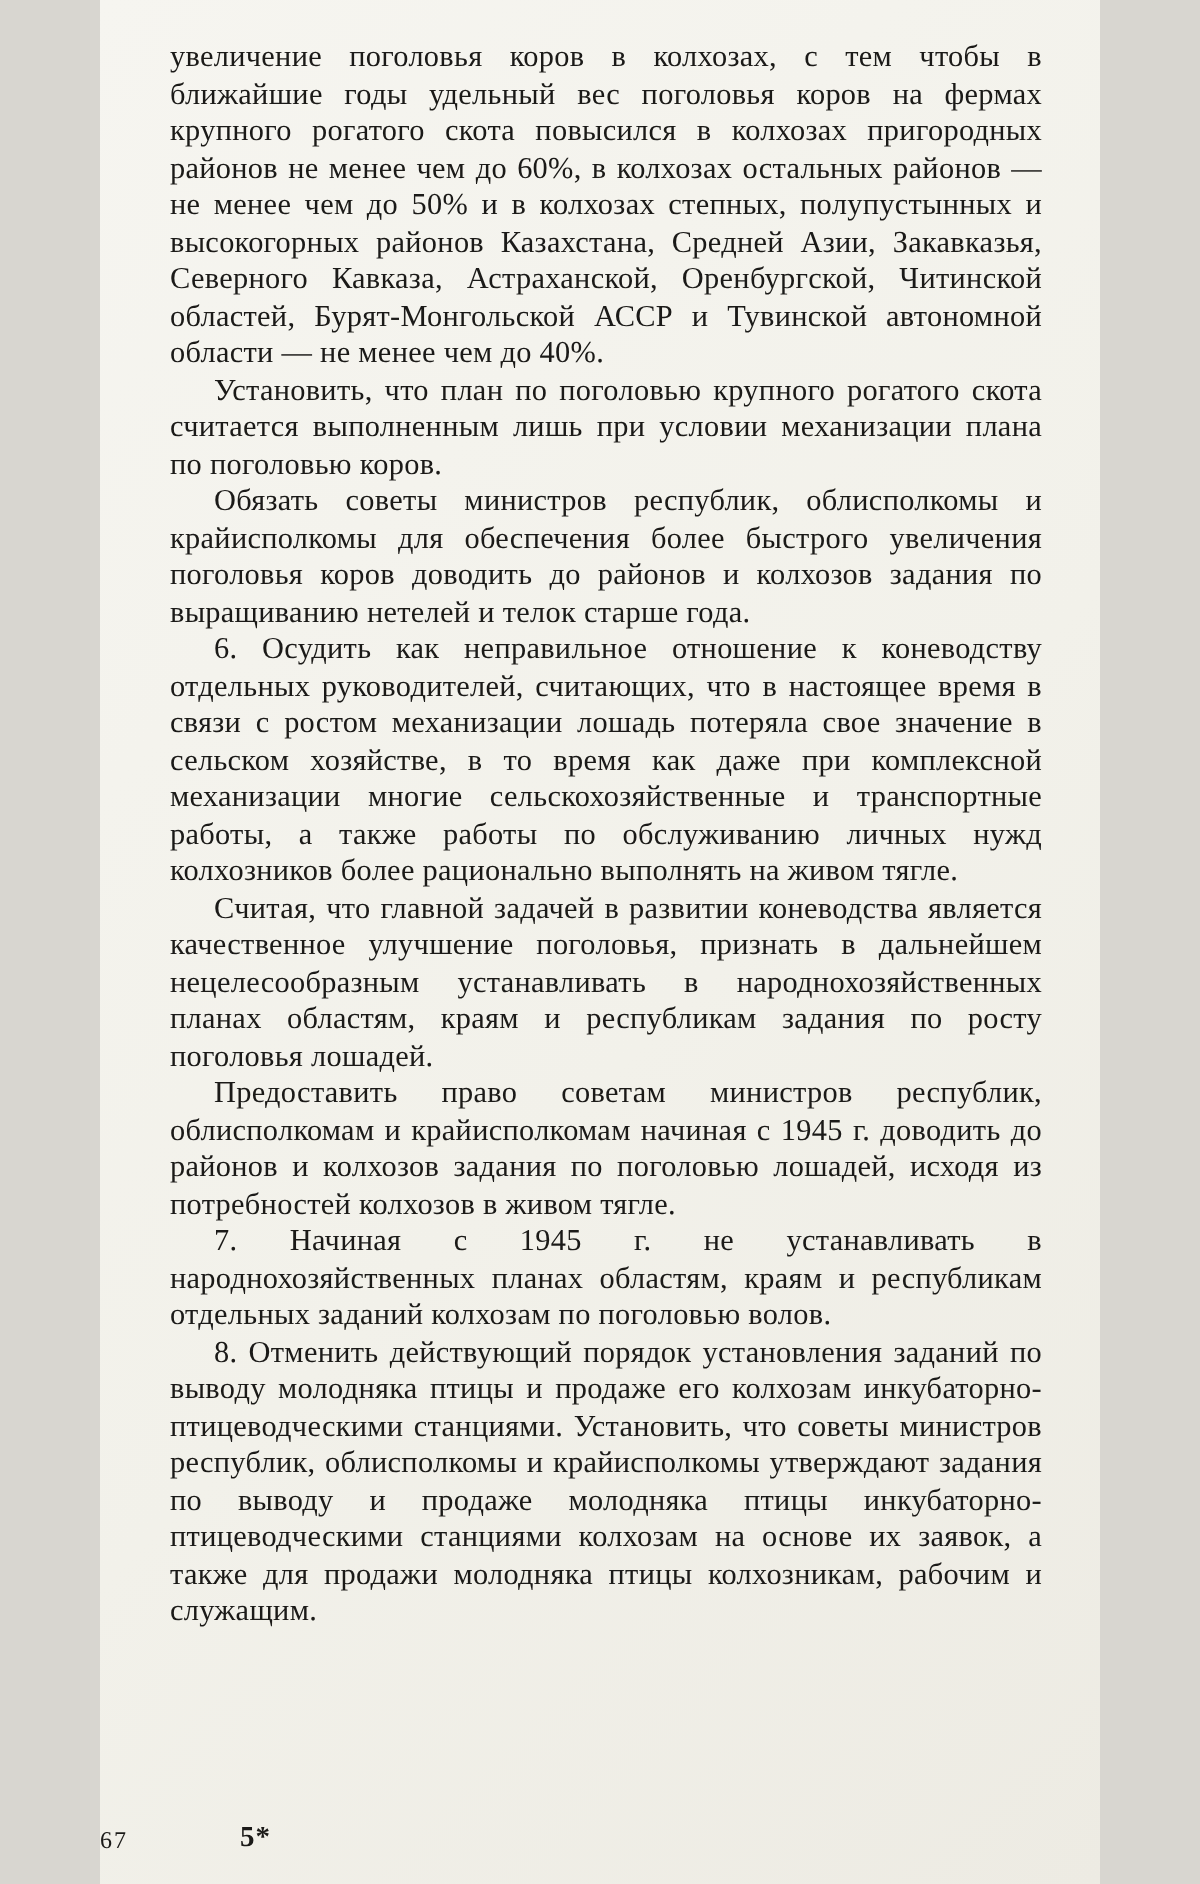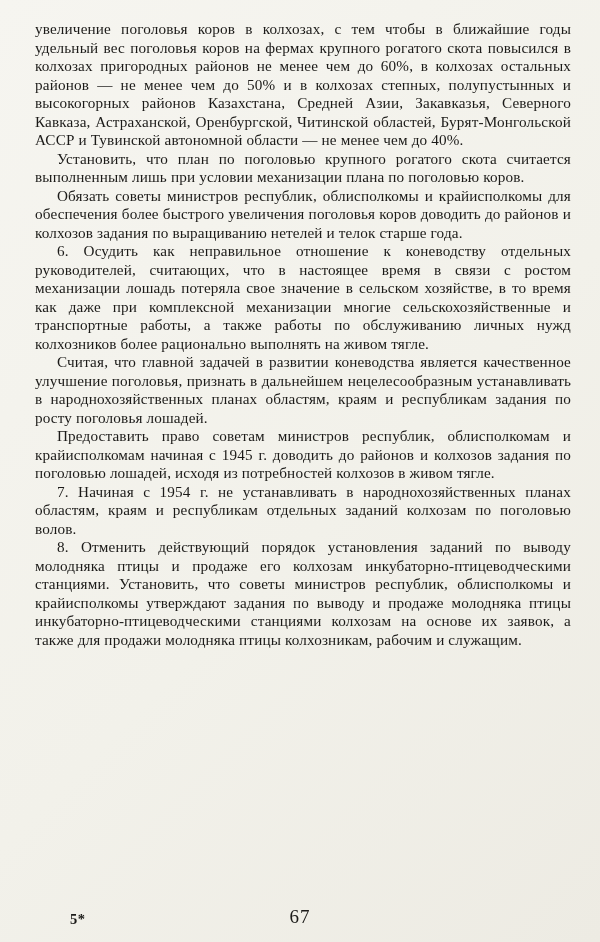--- a/index.html
+++ b/index.html
@@ -2,21 +2,21 @@
 <html lang="ru"><head>
 <meta charset="utf-8">
 <style>
   html, body {
     margin: 0;
     padding: 0;
     background: #d8d6d0;
   }
   .scan-page {
     position: relative;
-    width: 600px;
+    width: 500px;
     height: 942px;
     margin: 0 auto;
     background: linear-gradient(135deg, #f6f5f0 0%, #f2f1ea 55%, #edebe3 100%);
     color: #1b1a18;
     font-family: "Liberation Serif", "DejaVu Serif", serif;
     overflow: hidden;
     box-sizing: border-box;
   }
   .text-block {
     position: absolute;
@@ -41,36 +41,35 @@
     bottom: 14px;
     font-size: 14.5px;
     font-weight: bold;
     letter-spacing: 0.5px;
   }
   .footer-pagenum {
     position: absolute;
     left: 0;
     right: 0;
     bottom: 14px;
-    text-align: center;
-    font-size: 19px;
+    font-size: 12px;
     letter-spacing: 1px;
     font-family: Liberation Serif, serif;
   }
 </style>
 </head>
 <body>
 
 <div class="scan-page">
   <div class="text-block">
     <p>увеличение поголовья коров в колхозах, с тем чтобы в ближайшие годы удельный вес поголовья коров на фермах крупного рогатого скота повысился в колхозах пригородных районов не менее чем до 60%, в колхозах остальных районов — не менее чем до 50% и в колхозах степных, полупустынных и высокогорных районов Казахстана, Средней Азии, Закавказья, Северного Кавказа, Астраханской, Оренбургской, Читинской областей, Бурят-Монгольской АССР и Тувинской автономной области — не менее чем до 40%.</p>
     <p class="indent">Установить, что план по поголовью крупного рогатого скота считается выполненным лишь при условии механизации плана по поголовью коров.</p>
     <p class="indent">Обязать советы министров республик, облисполкомы и крайисполкомы для обеспечения более быстрого увеличения поголовья коров доводить до районов и колхозов задания по выращиванию нетелей и телок старше года.</p>
     <p class="indent">6. Осудить как неправильное отношение к коневодству отдельных руководителей, считающих, что в настоящее время в связи с ростом механизации лошадь потеряла свое значение в сельском хозяйстве, в то время как даже при комплексной механизации многие сельскохозяйственные и транспортные работы, а также работы по обслуживанию личных нужд колхозников более рационально выполнять на живом тягле.</p>
     <p class="indent">Считая, что главной задачей в развитии коневодства является качественное улучшение поголовья, признать в дальнейшем нецелесообразным устанавливать в народнохозяйственных планах областям, краям и республикам задания по росту поголовья лошадей.</p>
     <p class="indent">Предоставить право советам министров республик, облисполкомам и крайисполкомам начиная с 1945 г. доводить до районов и колхозов задания по поголовью лошадей, исходя из потребностей колхозов в живом тягле.</p>
-    <p class="indent">7. Начиная с 1954 г. не устанавливать в народнохозяйственных планах областям, краям и республикам отдельных заданий колхозам по поголовью волов.</p>
+    <p class="indent">7. Начиная с 1945 г. не устанавливать в народнохозяйственных планах областям, краям и республикам отдельных заданий колхозам по поголовью волов.</p>
     <p class="indent">8. Отменить действующий порядок установления заданий по выводу молодняка птицы и продаже его колхозам инкубаторно-птицеводческими станциями. Установить, что советы министров республик, облисполкомы и крайисполкомы утверждают задания по выводу и продаже молодняка птицы инкубаторно-птицеводческими станциями колхозам на основе их заявок, а также для продажи молодняка птицы колхозникам, рабочим и служащим.</p>
   </div>
 
   <div class="footer-signature">5*</div>
   <div class="footer-pagenum">67</div>
 </div>
 
 </body></html>

